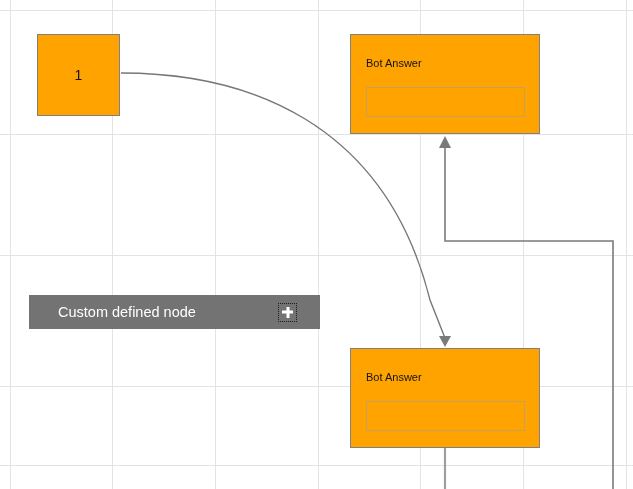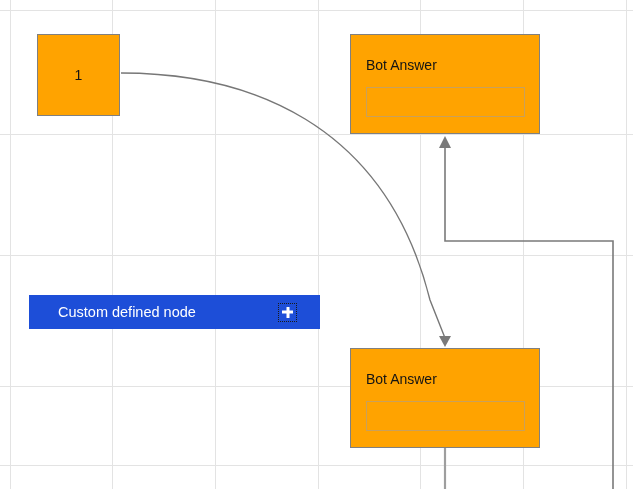--- a/index.html
+++ b/index.html
@@ -70,40 +70,40 @@
     letter-spacing: 0.1px;
   }
   .node-card {
     padding: 0;
   }
   .node-card-title {
     position: absolute;
     left: 15px;
     top: 23px;
     color: #141414;
-    font-size: 14px;
+    font-size: 11px;
     line-height: 1;
     white-space: nowrap;
   }
   .node-card-field {
     position: absolute;
     left: 15px;
     top: 52px;
     width: 159px;
     height: 30px;
     box-sizing: border-box;
     border: 1px solid #c9a05a;
     background: transparent;
   }
 
   
   .palette-btn {
     position: absolute;
     box-sizing: border-box;
-    background: #1d4ed8;
+    background: #737373;
     display: flex;
     align-items: center;
     justify-content: space-between;
     padding: 0 16px 0 29px;
     cursor: pointer;
   }
   .palette-btn-label {
     color: #ffffff;
     font-size: 14.5px;
     line-height: 1;

